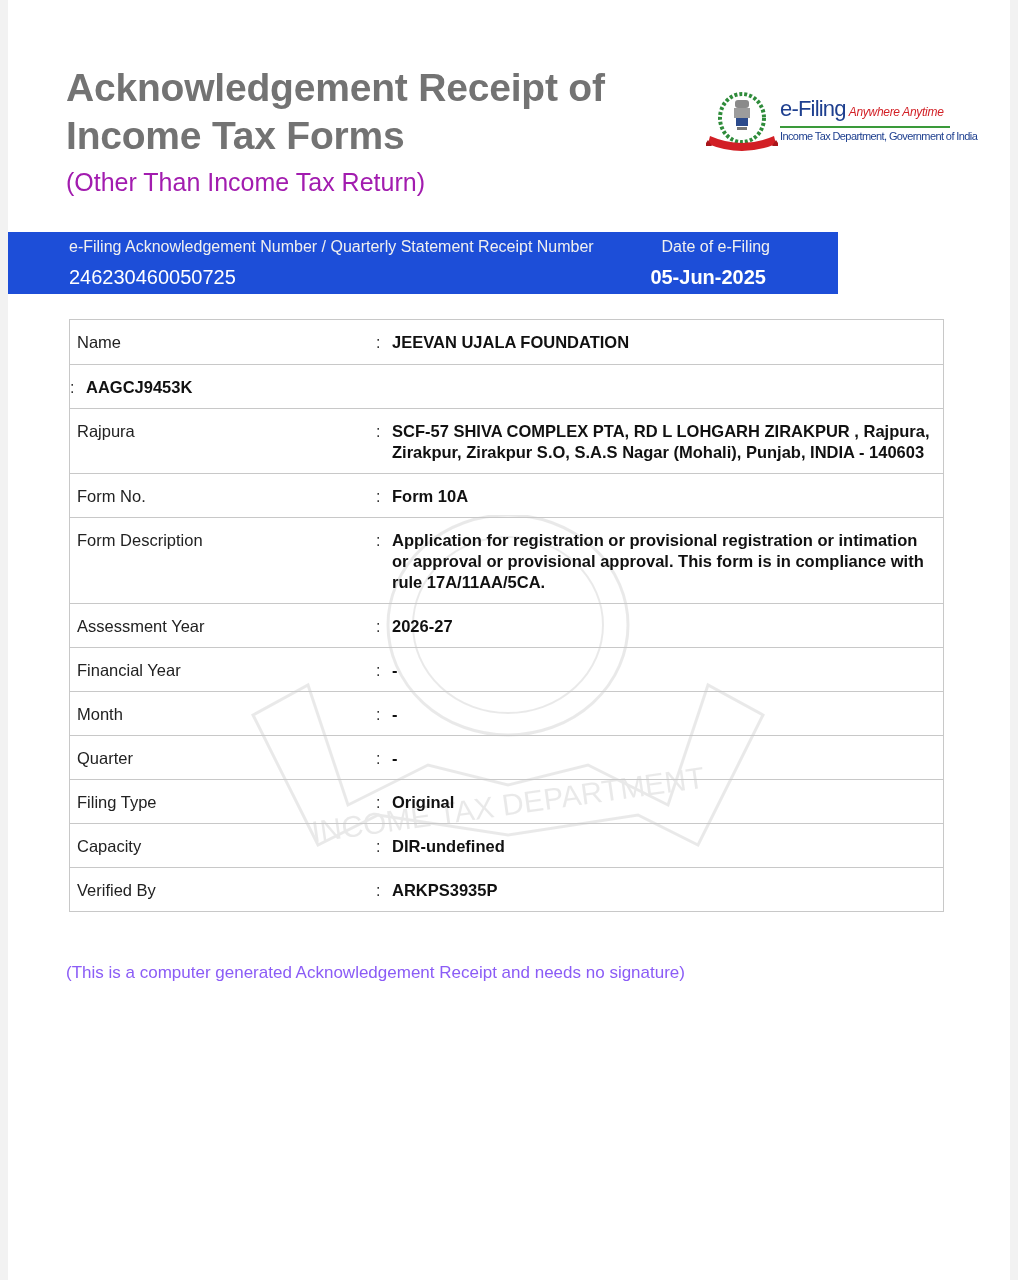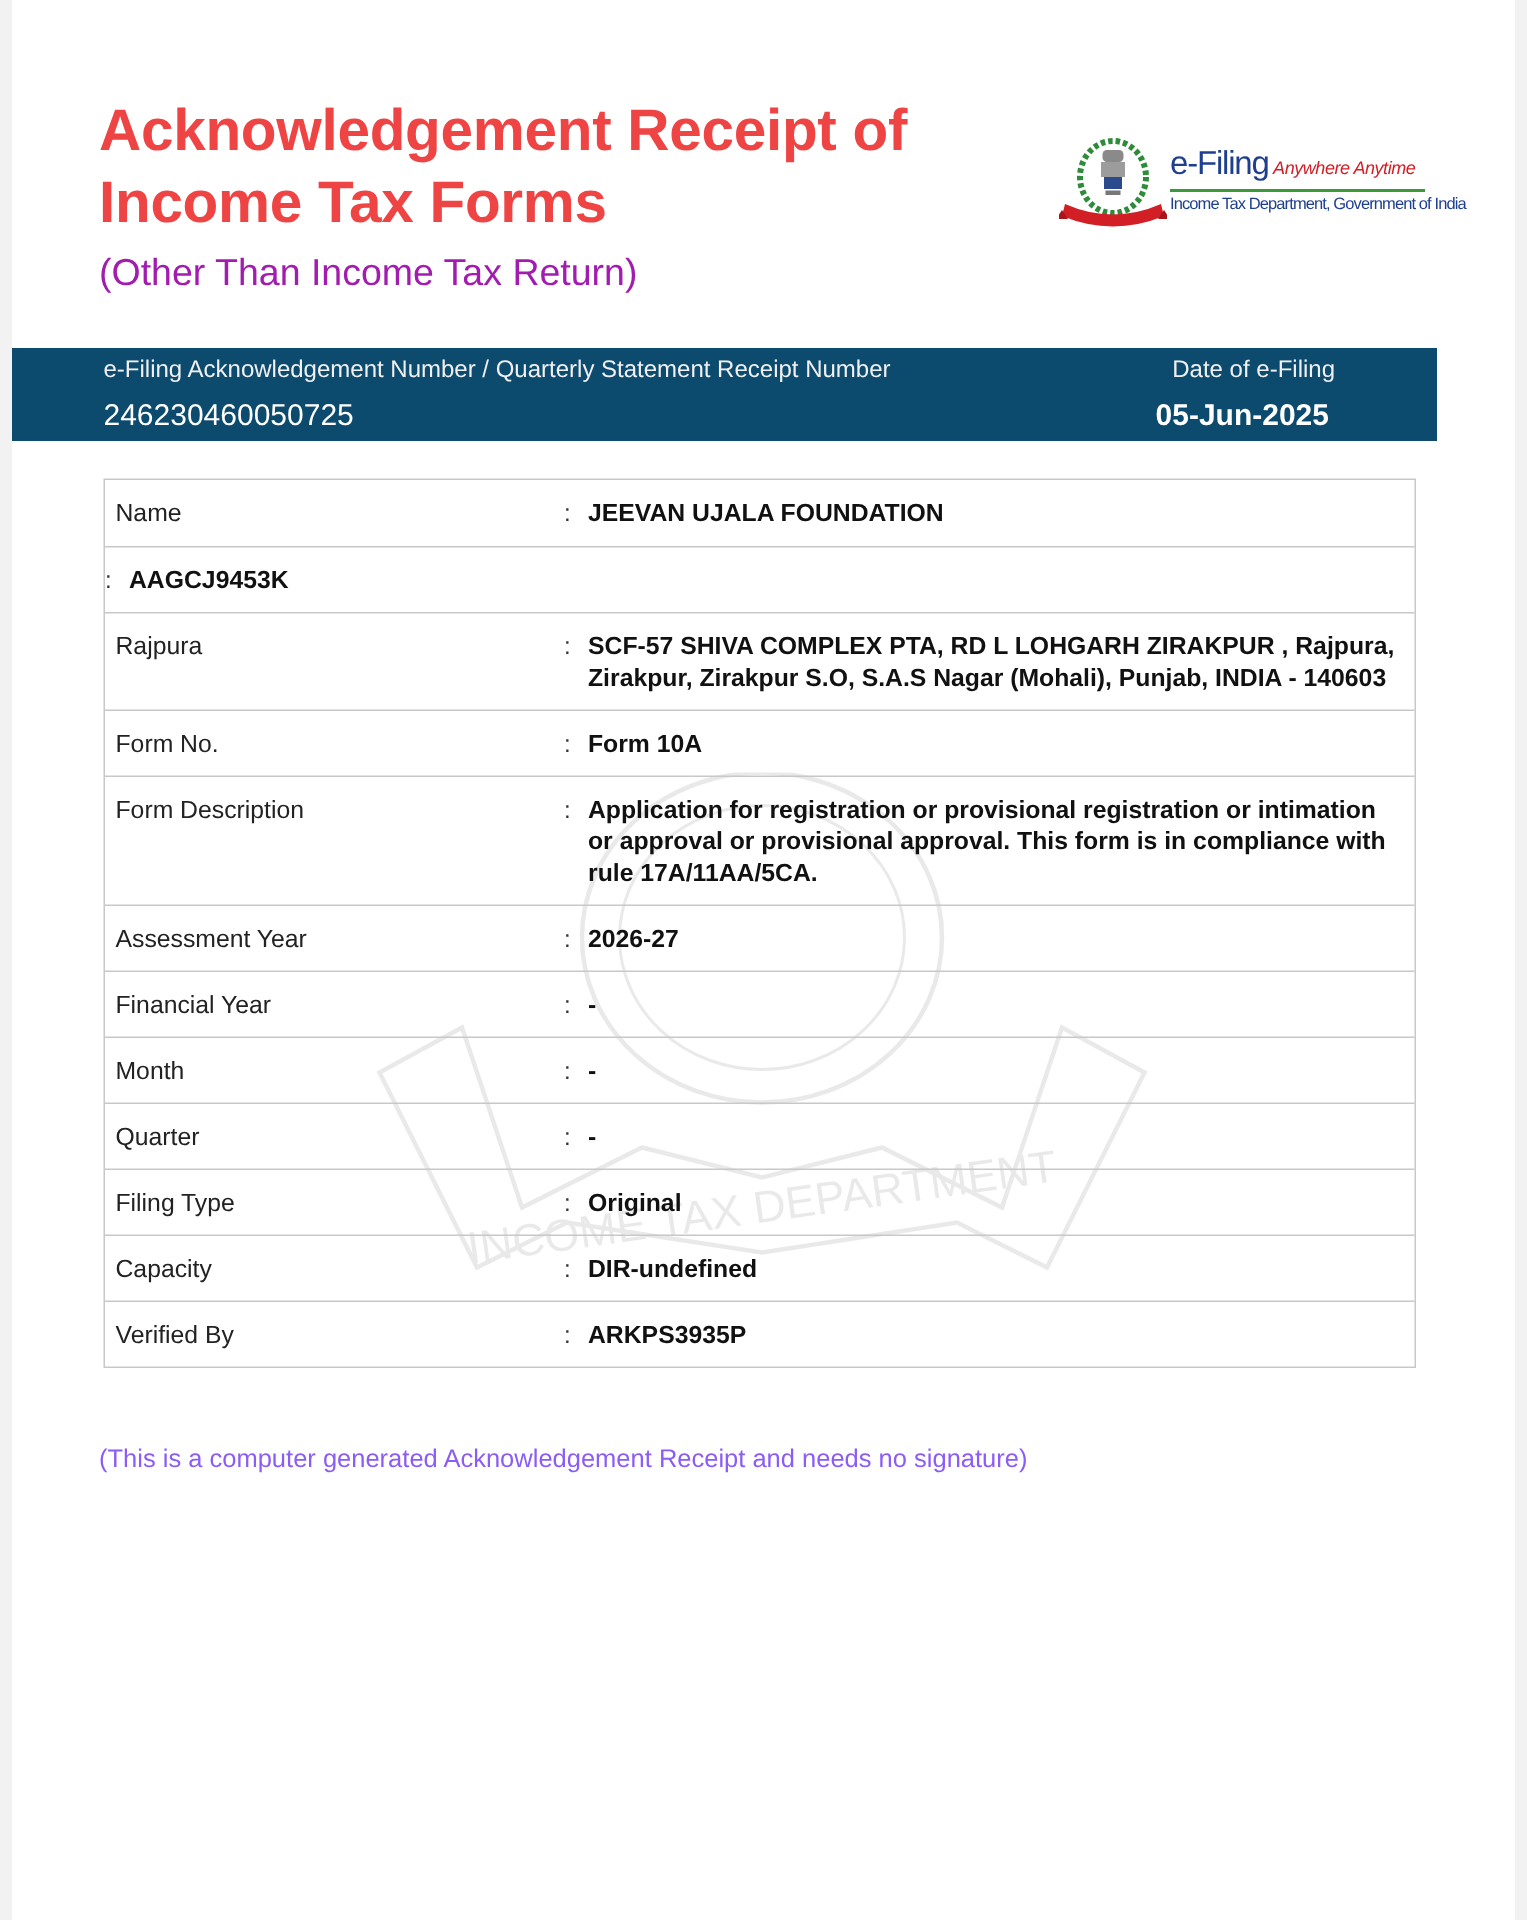--- a/index.html
+++ b/index.html
@@ -12,21 +12,21 @@
     overflow: hidden;
   }
   .page {
     position: absolute; left: 8px; top: 0;
     width: 1002px; height: 1280px;
     background: #ffffff;
   }
   .title {
     position: absolute; left: 58px; top: 64px;
     font-size: 39px; font-weight: bold; line-height: 48px;
-    color: #ef4444; width: 600px; letter-spacing: -0.2px;
+    color: #737373; width: 600px; letter-spacing: -0.2px;
   }
   .subtitle {
     position: absolute; left: 58px; top: 166px;
     font-size: 25px; line-height: 32px; color: #a21caf;
   }
   .logo {
     position: absolute; left: 698px; top: 90px;
     width: 250px; height: 66px;
   }
   .logo .emblem { position: absolute; left: 0; top: 0; width: 72px; height: 64px; }
@@ -39,22 +39,22 @@
     font-size: 12px; color: #d21f25; font-style: italic; letter-spacing: -0.3px; margin-left: 3px;
   }
   .logo .rule {
     position: absolute; left: 74px; top: 36px; width: 170px; height: 2px; background: #3a9a3a;
   }
   .logo .dept {
     position: absolute; left: 74px; top: 40px;
     font-size: 11px; color: #1e3f8f; letter-spacing: -0.6px; white-space: nowrap;
   }
   .banner {
-    position: absolute; left: 0; top: 232px; width: 950px; height: 62px;
-    background: #0c4a6e; color: #ffffff;
+    position: absolute; left: 0; top: 232px; width: 830px; height: 62px;
+    background: #1d4ed8; color: #ffffff;
   }
   .banner .lbl-left { position: absolute; left: 61px; top: 6px; font-size: 16px; color: #f0f0f0; }
   .banner .val-left { position: absolute; left: 61px; top: 34px; font-size: 20px; color: #ffffff; }
   .banner .lbl-right { position: absolute; right: 68px; top: 6px; font-size: 16px; color: #f0f0f0; }
   .banner .val-right { position: absolute; right: 72px; top: 34px; font-size: 20px; font-weight: bold; color: #ffffff; }
   .details {
     position: absolute; left: 61px; top: 319px; width: 873px;
     border: 1px solid #c8c8c8; border-collapse: collapse;
   }
   .row {

